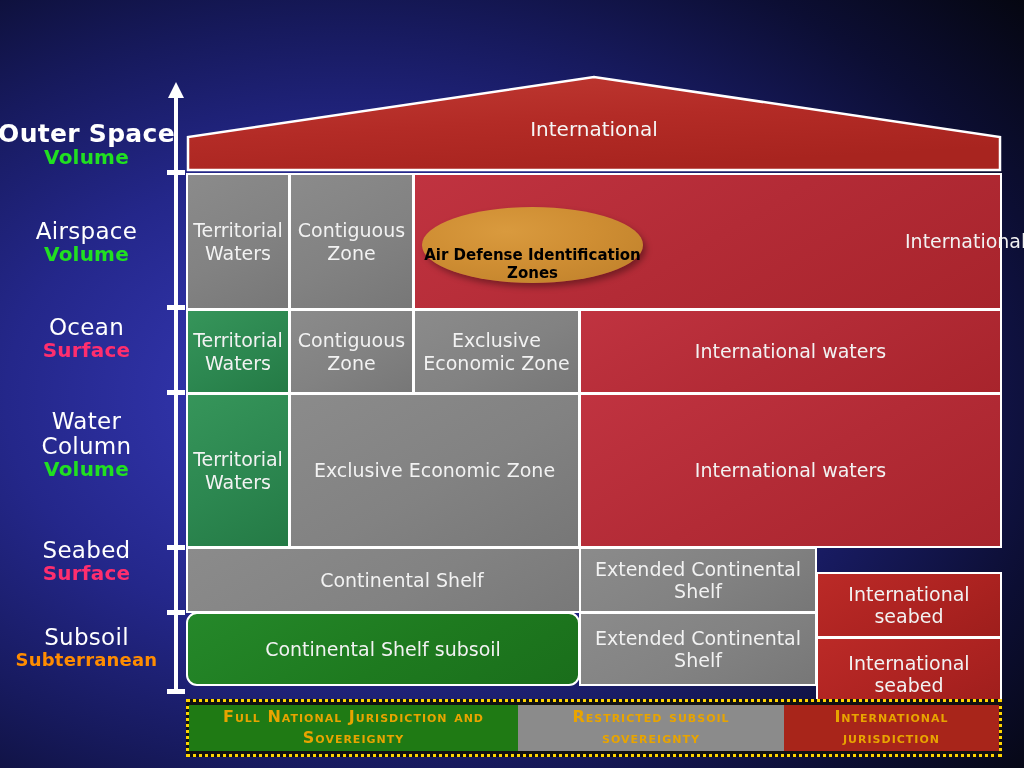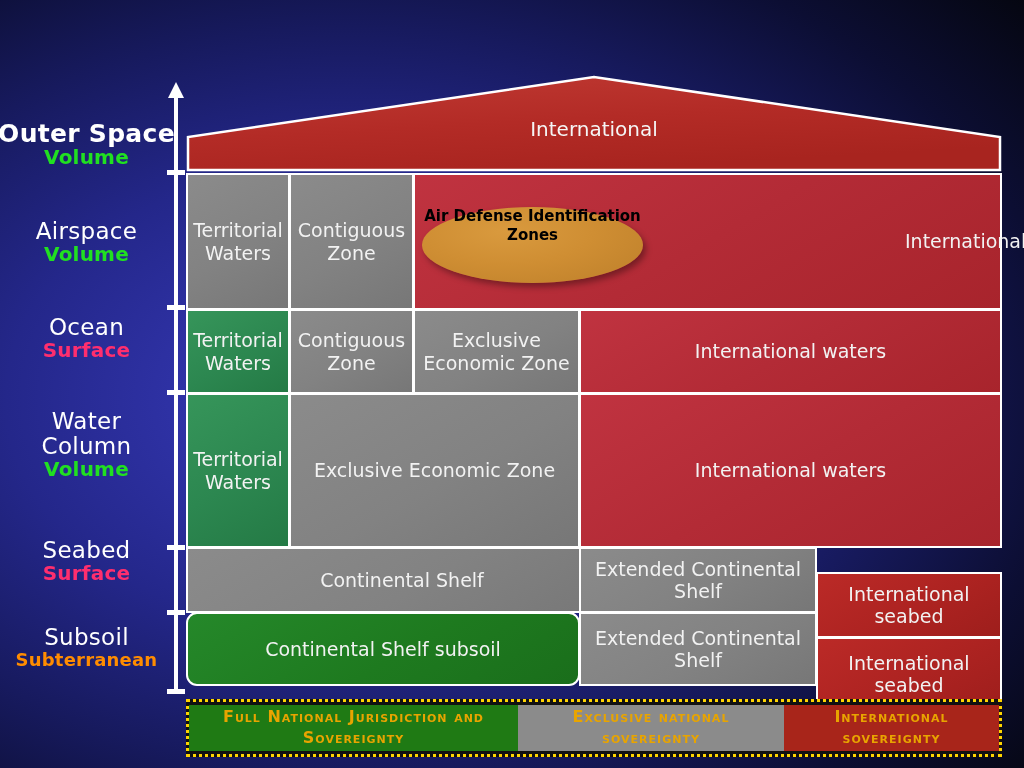--- a/index.html
+++ b/index.html
@@ -125,21 +125,21 @@
   #adiz {
     position: absolute;
     left: 422px;
     top: 207px;
     width: 221px;
     height: 76px;
     border-radius: 50%;
     background: radial-gradient(ellipse at 38% 32%, #d99a3e 0%, #cf8e33 45%, #bd7f2a 100%);
     box-shadow: 3px 4px 6px rgba(0,0,0,0.35);
     display: flex;
-    align-items: flex-start;
+    align-items: flex-end;
     justify-content: center;
     text-align: center;
     color: #000000;
     font-weight: bold;
     font-size: 15px;
     line-height: 1.25;
   }
 
   
   #legend {
@@ -299,20 +299,20 @@
 
   <div class="cell red-deep" style="left:816px; top:612px; width:186px; height:74px;">
     <span>International seabed</span>
   </div>
 
   <div id="legend">
     <div class="legend-seg s1">
       <span>Full National Jurisdiction and Sovereignty</span>
     </div>
     <div class="legend-seg s2">
-      <span>Exclusive national sovereignty</span>
+      <span>Restricted subsoil sovereignty</span>
     </div>
     <div class="legend-seg s3">
-      <span>International sovereignty</span>
+      <span>International jurisdiction</span>
     </div>
   </div>
 
 </div>
 
 </body></html>

